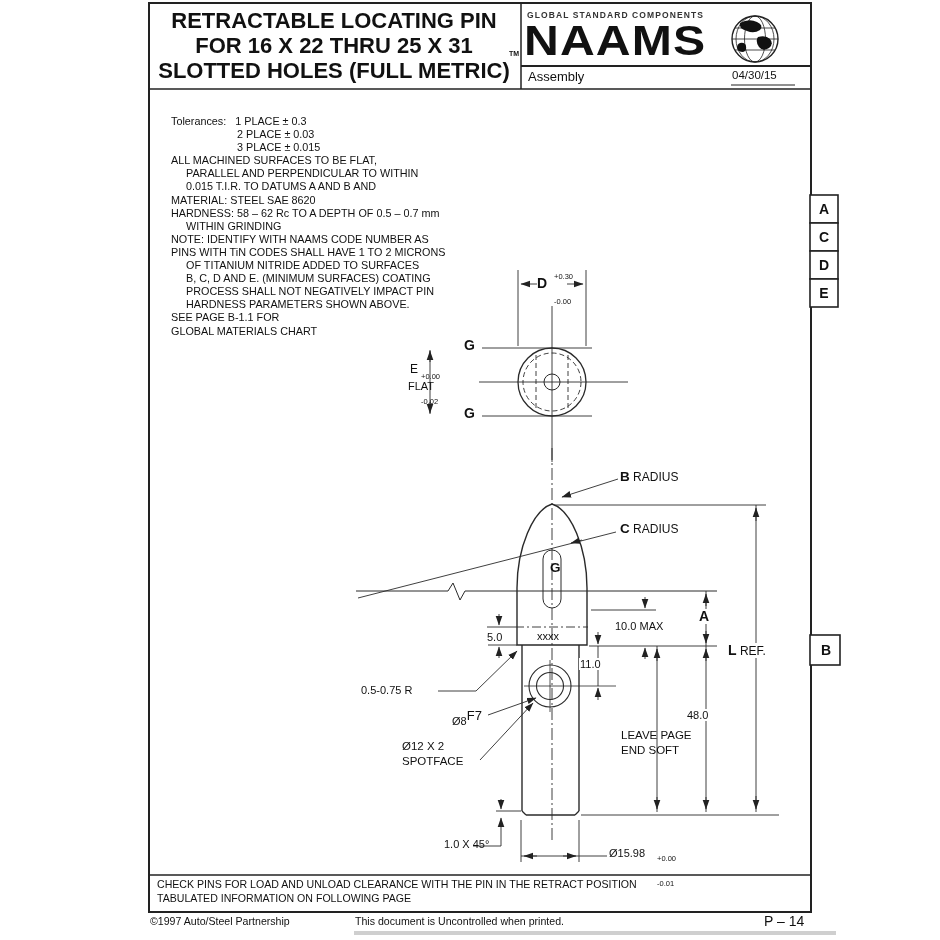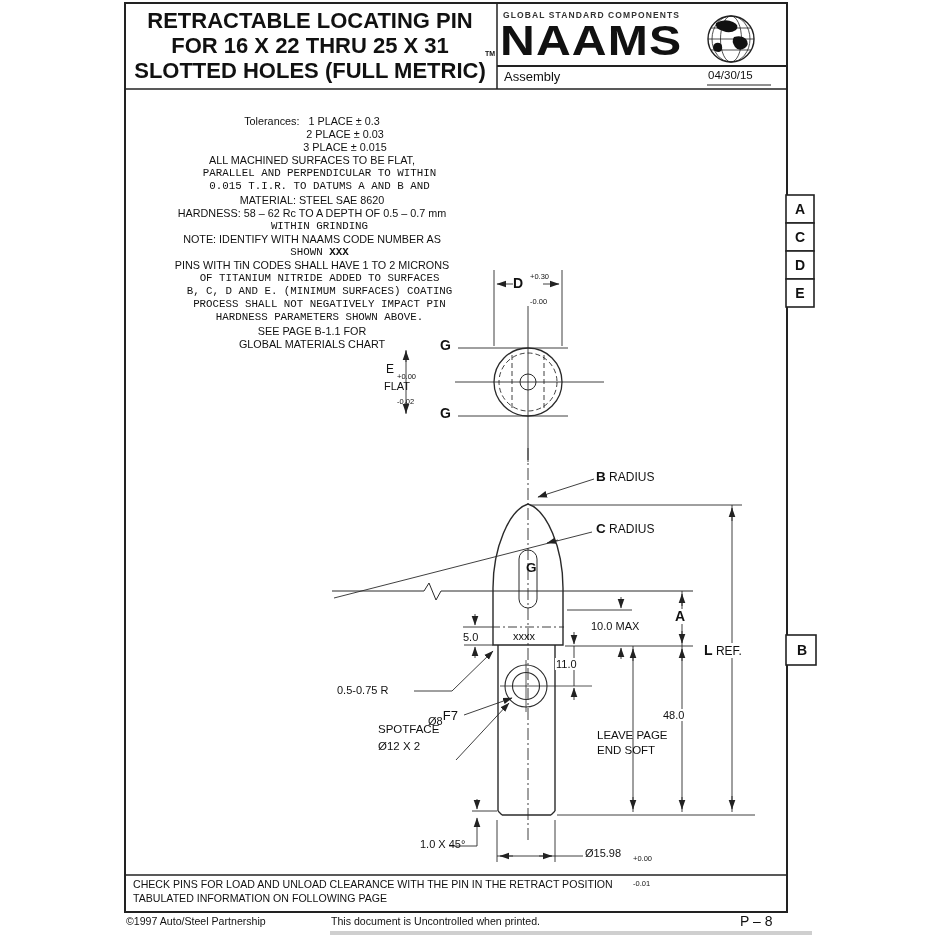--- a/index.html
+++ b/index.html
@@ -1,32 +1,32 @@
 <!DOCTYPE html>
 <html><head>
 <meta charset="utf-8">
 <style>
   html,body{margin:0;padding:0;background:#fff;}
   #page{position:relative;width:848px;height:940px;background:#fff;overflow:hidden;
-        font-family:"Liberation Sans", sans-serif;color:#111;}
+        font-family:"Liberation Sans", sans-serif;color:#111;margin-left:24px;}
   svg{position:absolute;left:0;top:0;}
   .abs{position:absolute;}
   
   .title{left:127px;top:8px;width:366px;text-align:center;font-weight:bold;
          font-size:22px;line-height:25px;letter-spacing:0px;}
   .tm{left:485px;top:50px;font-size:7px;font-weight:bold;}
   .tagline{left:503px;top:10px;font-size:8.5px;letter-spacing:1.1px;font-weight:bold;color:#333;}
   .brand{left:500px;top:17px;font-size:43px;font-weight:bold;letter-spacing:1px;
          transform:scaleX(1.12);transform-origin:left top;line-height:46px;}
   .subtitle{left:504px;top:69px;font-size:13px;}
   .date{left:708px;top:69px;font-size:11.5px;}
   
   #notes{left:147px;top:115px;width:330px;font-size:10.8px;line-height:13.1px;}
-  .nline{white-space:pre;text-align:center;}
-  .ind{padding-left:15px;font-family:Liberation Mono, monospace;}
+  .nline{white-space:pre;}
+  .ind{padding-left:15px;}
   .tolind{padding-left:66px;}
   
   .lbl{font-size:11px;white-space:pre;line-height:12px;}
   .b13{font-weight:bold;font-size:13.5px;line-height:14px;}
   .b14{font-weight:bold;font-size:14px;line-height:15px;}
   .tol{font-size:7.5px;line-height:8.2px;white-space:pre;}
   .bgw{background:#fff;padding:0 1px;}
   .sup{font-size:13px;vertical-align:super;}
   .datum{width:28px;text-align:center;font-weight:bold;font-size:14px;}
   
@@ -201,21 +201,20 @@
     <div class="nline">Tolerances:   1 PLACE ± 0.3</div>
     <div class="nline tolind">2 PLACE ± 0.03</div>
     <div class="nline tolind">3 PLACE ± 0.015</div>
     <div class="nline">ALL MACHINED SURFACES TO BE FLAT,</div>
     <div class="nline ind">PARALLEL AND PERPENDICULAR TO WITHIN</div>
     <div class="nline ind">0.015 T.I.R. TO DATUMS A AND B AND</div>
     <div class="nline">MATERIAL: STEEL SAE 8620</div>
     <div class="nline">HARDNESS: 58 – 62 Rc TO A DEPTH OF 0.5 – 0.7 mm</div>
     <div class="nline ind">WITHIN GRINDING</div>
     <div class="nline">NOTE: IDENTIFY WITH NAAMS CODE NUMBER AS</div>
-    <div class="nline ind"><span>SHOWN </span><b>XXX</b></div>
     <div class="nline">PINS WITH TiN CODES SHALL HAVE 1 TO 2 MICRONS</div>
     <div class="nline ind">OF TITANIUM NITRIDE ADDED TO SURFACES</div>
     <div class="nline ind">B, C, D AND E. (MINIMUM SURFACES) COATING</div>
     <div class="nline ind">PROCESS SHALL NOT NEGATIVELY IMPACT PIN</div>
     <div class="nline ind">HARDNESS PARAMETERS SHOWN ABOVE.</div>
     <div class="nline">SEE PAGE B-1.1 FOR</div>
     <div class="nline">GLOBAL MATERIALS CHART</div>
   </div>
 
   <div class="abs datum" style="left:786px;top:201px;">A</div>
@@ -246,28 +245,28 @@
   <div class="abs lbl" style="left:591px;top:620px;">10.0 MAX</div>
   <div class="abs lbl bgw" style="left:555px;top:658px;">11.0</div>
   <div class="abs lbl b14 bgw" style="left:674px;top:609px;">A</div>
   <div class="abs lbl bgw" style="left:703px;top:643px;"><span class="b14">L</span><span style="font-size:12px;"> </span><span style="font-size:12px;">REF.</span></div>
   <div class="abs lbl bgw" style="left:662px;top:709px;">48.0</div>
   <div class="abs lbl" style="left:597px;top:729px;font-size:11.5px;">LEAVE PAGE</div>
   <div class="abs lbl" style="left:597px;top:744px;font-size:11.5px;">END SOFT</div>
   <div class="abs lbl" style="left:337px;top:684px;">0.5-0.75 R</div>
   <div class="abs lbl" style="left:428px;top:710px;"><span>Ø8</span><span class="sup">F7</span></div>
   <div class="abs lbl" style="left:378px;top:740px;font-size:11.5px;">Ø12 X 2</div>
-  <div class="abs lbl" style="left:378px;top:723px;font-size:11.5px;">SPOTFACE</div>
+  <div class="abs lbl" style="left:378px;top:755px;font-size:11.5px;">SPOTFACE</div>
   <div class="abs lbl" style="left:420px;top:838px;">1.0 X 45°</div>
   <div class="abs lbl" style="left:585px;top:847px;">Ø15.98</div>
   <div class="abs tol" style="left:633px;top:839px;">
     <div>+0.00</div>
     <div>-0.01</div>
   </div>
 
   <div class="abs fnote" style="top:878px;">CHECK PINS FOR LOAD AND UNLOAD CLEARANCE WITH THE PIN IN THE RETRACT POSITION</div>
   <div class="abs fnote" style="top:892px;">TABULATED INFORMATION ON FOLLOWING PAGE</div>
   <div class="abs fsmall" style="left:126px;top:915px;">©1997 Auto/Steel Partnership</div>
   <div class="abs fsmall" style="left:331px;top:915px;">This document is Uncontrolled when printed.</div>
-  <div class="abs fpage" style="left:740px;top:913px;">P – 8</div>
+  <div class="abs fpage" style="left:740px;top:913px;">P – 14</div>
   <div class="abs graybar"></div>
 
 </div>
 
 </body></html>

